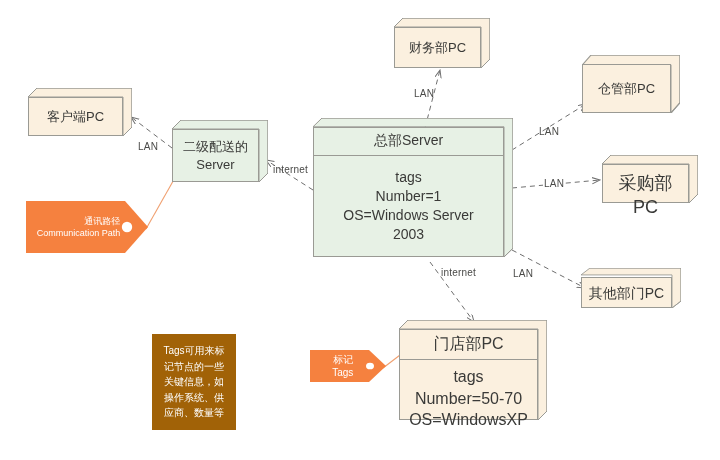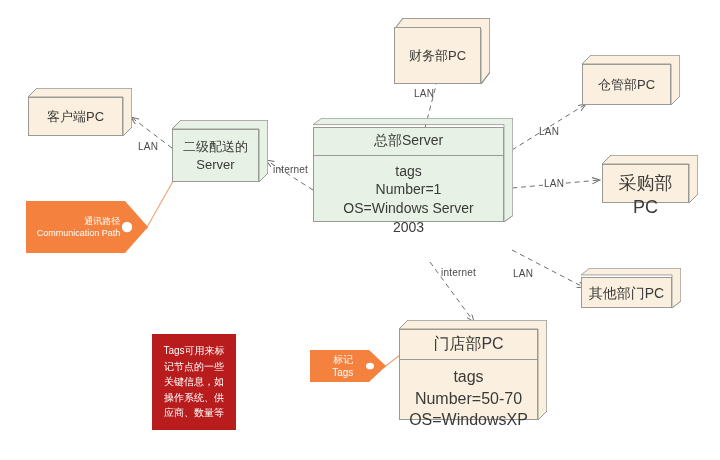--- a/index.html
+++ b/index.html
@@ -97,21 +97,21 @@
   }
   .tag .tag-text {
     position: relative;
     z-index: 2;
     padding-right: 14%;
   }
 
   
   .note {
     position: absolute;
-    background: #b91c1c;
+    background: #a16207;
     color: #ffffff;
     box-sizing: border-box;
     display: flex;
     align-items: center;
     justify-content: center;
     text-align: center;
     line-height: 1.55;
     white-space: pre-line;
     padding: 6px 7px;
   }
@@ -164,45 +164,45 @@
     <svg class="depth-top" viewBox="0 0 96 62" preserveAspectRatio="none">
       <polygon points="0,9 9,0 96,0 96,53 87,62 87,9" fill="#e7f1e5" stroke="#9a9a94" stroke-width="1"></polygon>
       <path d="M9,0 L96,0 L96,53 L87,62" fill="none" stroke="#9a9a94" stroke-width="1"></path>
     </svg>
     <div class="face">
       <div class="body">二级配送的
 Server</div>
     </div>
   </div>
 
-  <div class="node fill-green compartmented" style="left:313px; top:118px; width:200px; height:104px; font-size:14px;">
+  <div class="node fill-green compartmented" style="left:313px; top:118px; width:200px; height:139px; font-size:14px;">
     <svg class="depth-top" viewBox="0 0 200 142" preserveAspectRatio="none">
       <polygon points="0,9 9,0 200,0 200,133 191,142 191,9" fill="#e7f1e5" stroke="#9a9a94" stroke-width="1"></polygon>
       <path d="M9,0 L200,0 L200,133 L191,142" fill="none" stroke="#9a9a94" stroke-width="1"></path>
     </svg>
     <div class="face">
       <div class="title">总部Server</div>
       <div class="body">tags
 Number=1
 OS=Windows  Server
 2003</div>
     </div>
   </div>
 
-  <div class="node fill-peach" style="left:394px; top:18px; width:96px; height:66px; font-size:13px;">
+  <div class="node fill-peach" style="left:394px; top:18px; width:96px; height:50px; font-size:13px;">
     <svg class="depth-top" viewBox="0 0 96 50" preserveAspectRatio="none">
       <polygon points="0,9 9,0 96,0 96,41 87,50 87,9" fill="#fbf0df" stroke="#9a9a94" stroke-width="1"></polygon>
       <path d="M9,0 L96,0 L96,41 L87,50" fill="none" stroke="#9a9a94" stroke-width="1"></path>
     </svg>
     <div class="face">
       <div class="body">财务部PC</div>
     </div>
   </div>
 
-  <div class="node fill-peach" style="left:582px; top:55px; width:98px; height:50px; font-size:13px;">
+  <div class="node fill-peach" style="left:582px; top:55px; width:98px; height:58px; font-size:13px;">
     <svg class="depth-top" viewBox="0 0 98 50" preserveAspectRatio="none">
       <polygon points="0,9 9,0 98,0 98,41 89,50 89,9" fill="#fbf0df" stroke="#9a9a94" stroke-width="1"></polygon>
       <path d="M9,0 L98,0 L98,41 L89,50" fill="none" stroke="#9a9a94" stroke-width="1"></path>
     </svg>
     <div class="face">
       <div class="body">仓管部PC</div>
     </div>
   </div>
 
   <div class="node fill-peach" style="left:602px; top:155px; width:96px; height:48px; font-size:18px;">

